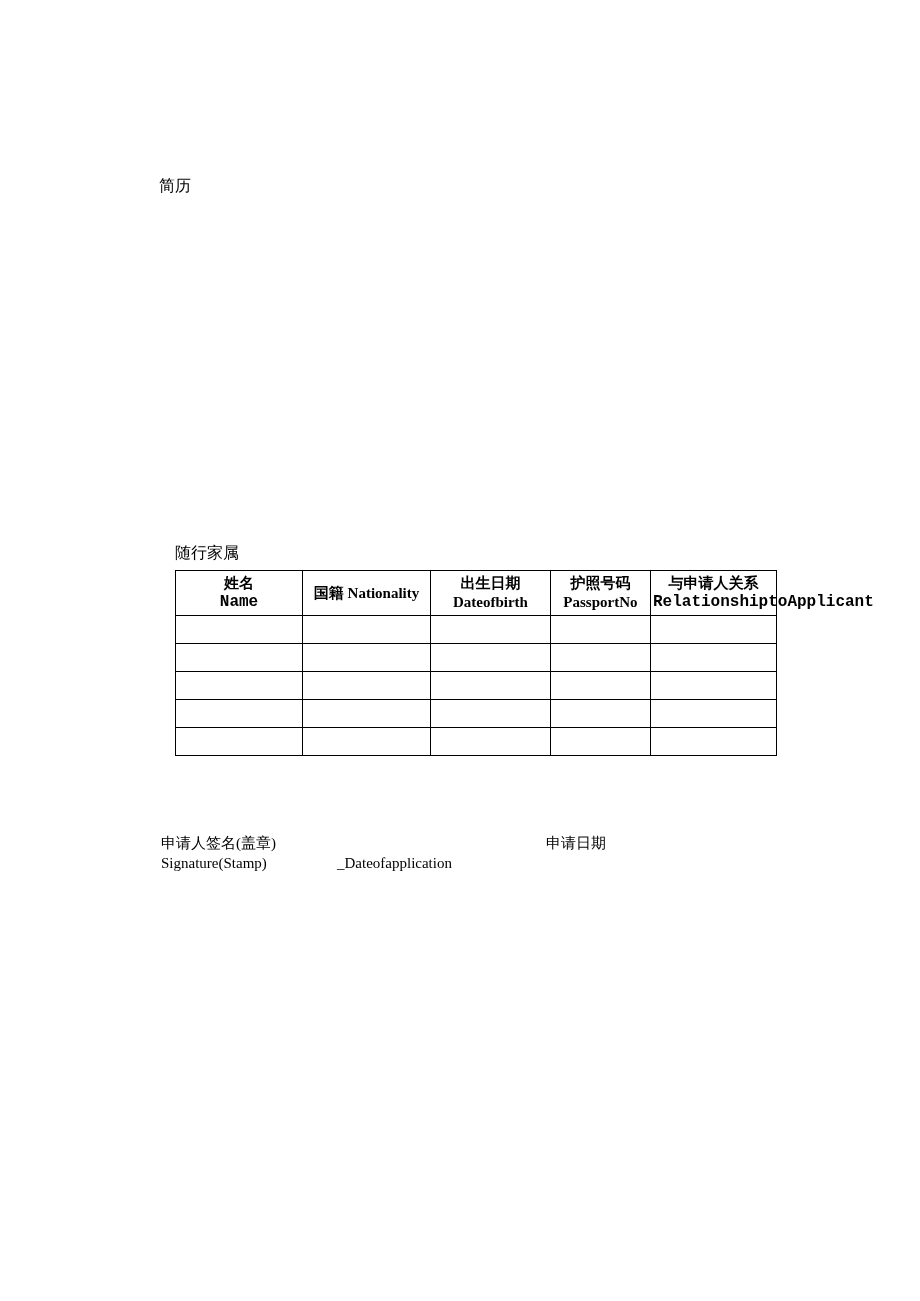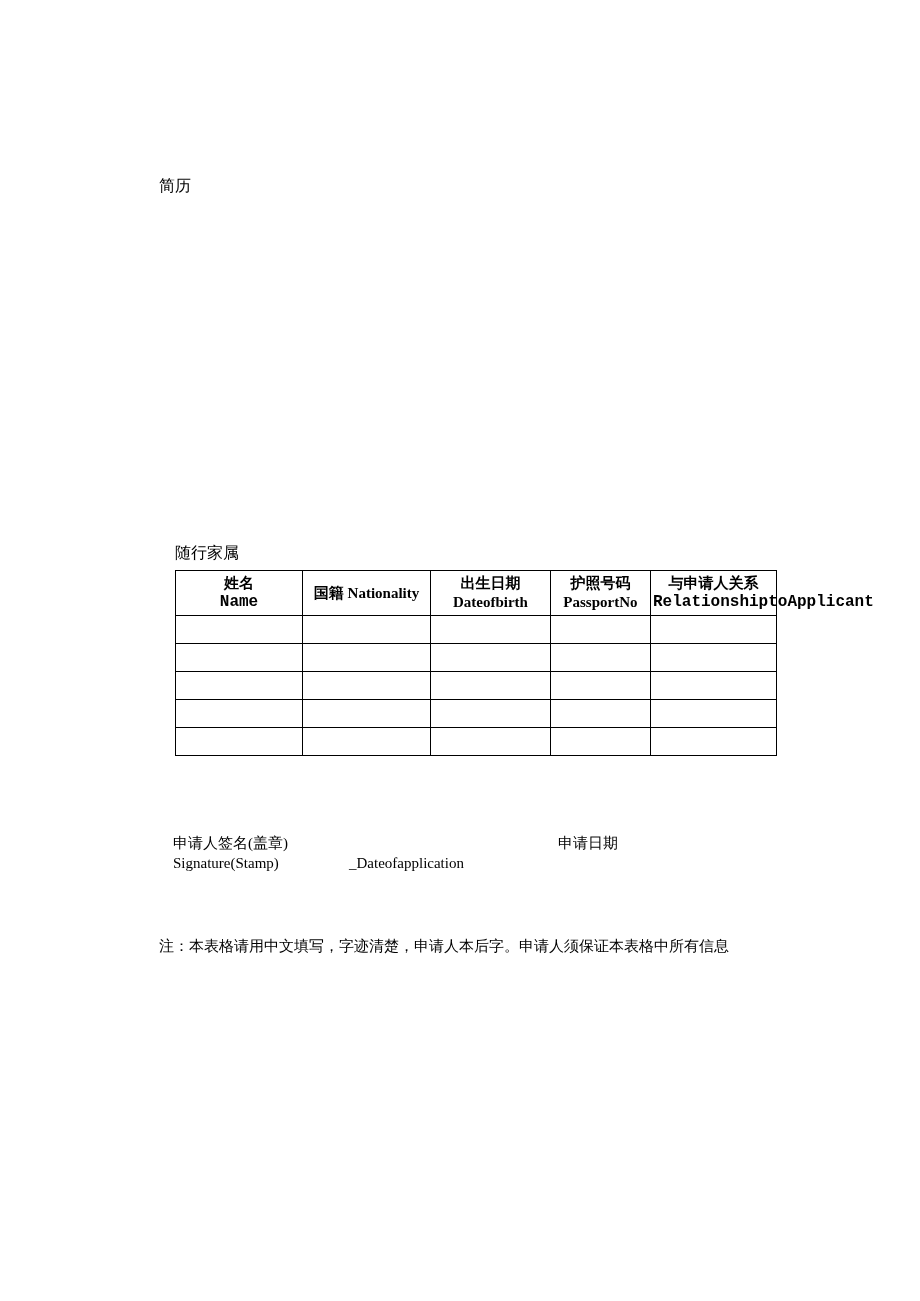--- a/index.html
+++ b/index.html
@@ -61,21 +61,21 @@
   .col-dob { width: 116px; }
   .col-pass { width: 97px; }
   .col-rel { width: 122px; }
   .sig-row {
     margin-top: 78px;
     display: flex;
     font-size: 15px;
     line-height: 1.3;
   }
   .sig-left {
-    margin-left: 14px;
+    margin-left: 2px;
     width: 176px;
   }
   .sig-mid {
     font-size: 15px;
   }
   .sig-right {
     margin-left: 94px;
   }
   .note {
     margin-top: 62px;
@@ -167,15 +167,14 @@
     </div>
     <div class="sig-mid">
       <div>&nbsp;</div>
       <div>_Dateofapplication</div>
     </div>
     <div class="sig-right">
       <div>申请日期</div>
     </div>
   </div>
 
-  <div class="note">注：本表格请用中文填写，字迹清楚，申请人本后字。申请人须保证本表格中所有信息</div>
 
 </div>
 
 </body></html>

